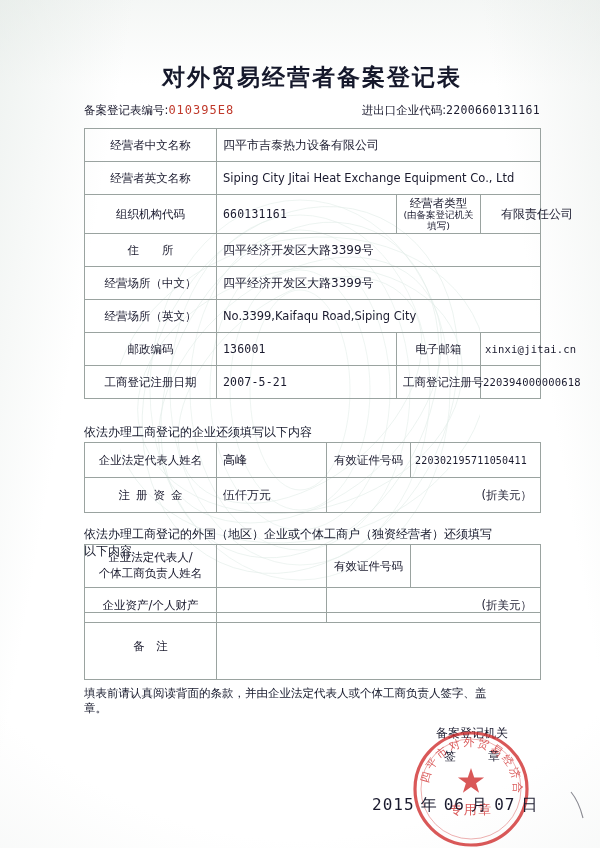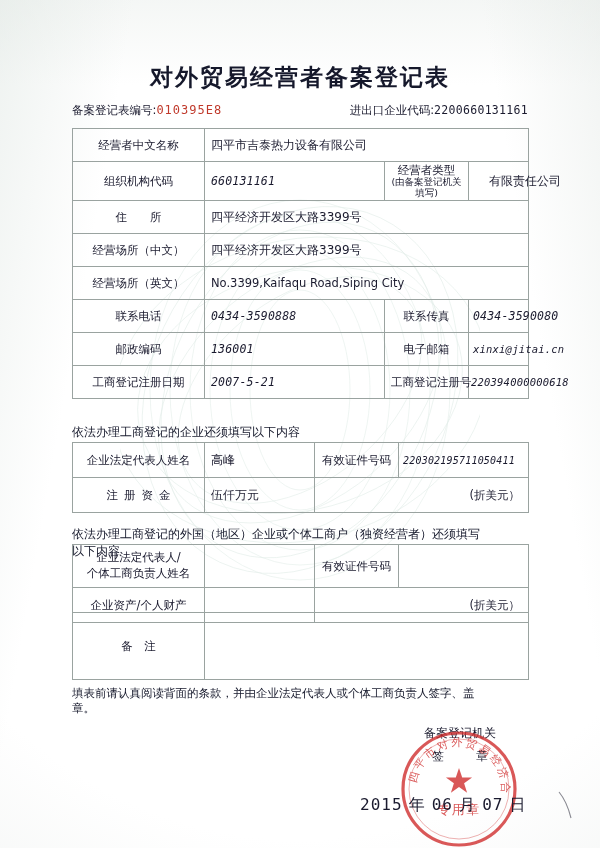--- a/index.html
+++ b/index.html
@@ -36,21 +36,21 @@
     position: absolute;
     left: 120px;
     top: 180px;
     width: 360px;
     height: 420px;
     opacity: 0.13;
     pointer-events: none;
   }
   .content {
     position: absolute;
-    left: 0; top: 0;
+    left: 12px; top: 0;
     width: 480px;
     height: 848px;
   }
   .title {
     position: absolute;
     left: 0;
     top: 62px;
     width: 600px;
     text-align: center;
     font-size: 23px;
@@ -116,21 +116,20 @@
     padding-left: 12px;
   }
   td.val {
     text-align: left;
     padding-left: 10px;
   }
   td.val.mono {
     font-family: "DejaVu Sans Mono", "Liberation Mono", monospace;
     font-size: 11.5px;
     letter-spacing: 0.2px;
-    font-style: italic;
   }
   td.val.cn {
     font-size: 12px;
   }
   td.val.right {
     text-align: right;
     padding-right: 8px;
   }
   .two-line {
     line-height: 1.12;
@@ -267,45 +266,43 @@
         <col style="width:180px">
         <col style="width:84px">
         <col style="width:60px">
       </colgroup>
       <tbody>
         <tr>
           <td class="lbl">经营者中文名称</td>
           <td class="val cn" colspan="3">四平市吉泰热力设备有限公司</td>
         </tr>
         <tr>
+          <td class="lbl">经营者英文名称</td>
+          <td class="val" colspan="3">Siping City Jitai Heat Exchange Equipment Co., Ltd</td>
+        </tr>
+        <tr>
           <td class="lbl">组织机构代码</td>
           <td class="val mono">660131161</td>
           <td class="two-line">
             <span class="l1">经营者类型</span>
             <span class="l2">(由备案登记机关填写)</span>
           </td>
           <td class="val cn" style="padding-left:20px;white-space:nowrap;">有限责任公司</td>
         </tr>
         <tr>
           <td class="lbl">住　　所</td>
           <td class="val cn" colspan="3">四平经济开发区大路3399号</td>
         </tr>
         <tr>
           <td class="lbl">经营场所（中文）</td>
           <td class="val cn" colspan="3">四平经济开发区大路3399号</td>
         </tr>
         <tr>
           <td class="lbl">经营场所（英文）</td>
           <td class="val" colspan="3">No.3399,Kaifaqu Road,Siping City</td>
-        </tr>
-        <tr>
-          <td class="lbl">联系电话</td>
-          <td class="val mono">0434-3590888</td>
-          <td class="lbl">联系传真</td>
-          <td class="val mono" style="padding-left:4px;white-space:nowrap;">0434-3590080</td>
         </tr>
         <tr>
           <td class="lbl">邮政编码</td>
           <td class="val mono">136001</td>
           <td class="lbl">电子邮箱</td>
           <td class="val mono" style="padding-left:4px;white-space:nowrap;font-size:10.5px;">xinxi@jitai.cn</td>
         </tr>
         <tr>
           <td class="lbl">工商登记注册日期</td>
           <td class="val mono">2007-5-21</td>

